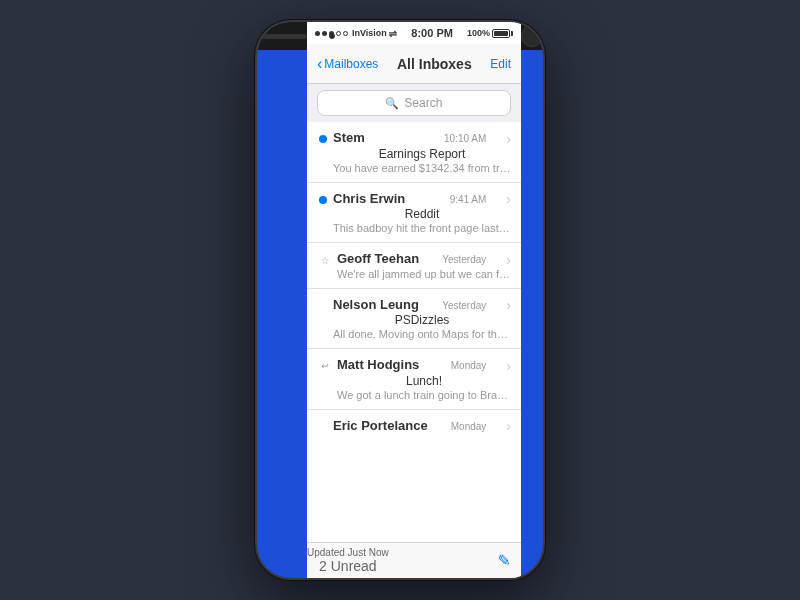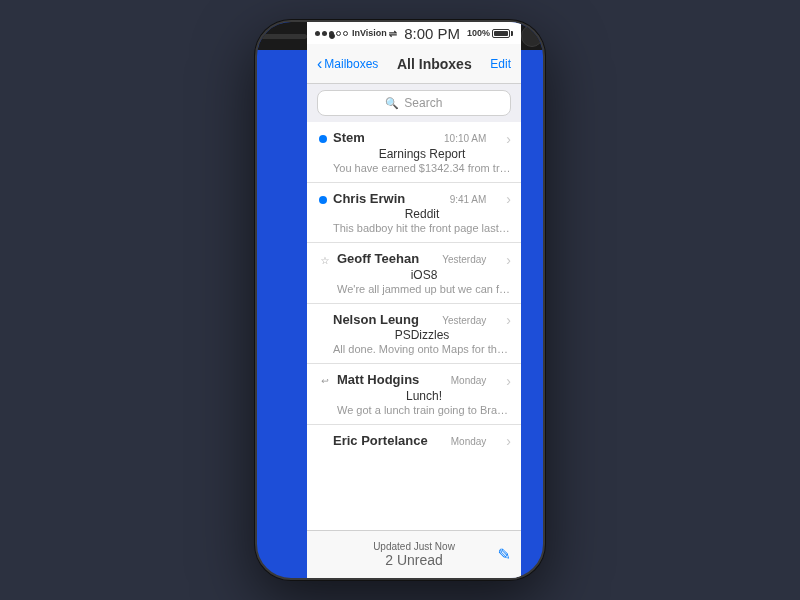--- a/index.html
+++ b/index.html
@@ -100,22 +100,22 @@
     .status-dot.empty {
       background: transparent;
       border: 1px solid #333;
     }
 
     .wifi-icon {
       font-size: 10px;
     }
 
     .status-center {
-      font-size: 15px;
-      font-weight: 400;
+      font-size: 11px;
+      font-weight: 700;
       color: #333;
     }
 
     .status-right {
       display: flex;
       align-items: center;
       gap: 2px;
       font-size: 9px;
       color: #333;
       font-weight: 600;
@@ -326,24 +326,24 @@
       color: #999;
       white-space: nowrap;
       overflow: hidden;
       text-overflow: ellipsis;
     }
 
     
     .bottom-bar {
       background: #f8f8f8;
       border-top: 1px solid #d0d0d0;
-      height: 48px;
-      display: flex;
-      align-items: center;
-      justify-content: center;
+      height: 36px;
+      display: flex;
+      align-items: center;
+      justify-content: flex-start;
       position: relative;
       flex-shrink: 0;
     }
 
     .bottom-status-text {
       text-align: center;
     }
 
     .bottom-updated {
       font-size: 10px;
@@ -468,21 +468,20 @@
       <div class="email-item">
         <div class="email-indicator starred">☆</div>
         <div class="email-content">
           <div class="email-header">
             <span class="email-sender">Geoff Teehan</span>
             <div class="email-time-area">
               <span class="email-time">Yesterday</span>
               <span class="email-chevron">›</span>
             </div>
           </div>
-          <div class="email-subject">iOS8</div>
           <div class="email-preview">We're all jammed up but we can focus on getting this done and public in 3 days.</div>
         </div>
       </div>
 
       <div class="email-item">
         <div class="email-indicator none"></div>
         <div class="email-content">
           <div class="email-header">
             <span class="email-sender">Nelson Leung</span>
             <div class="email-time-area">

